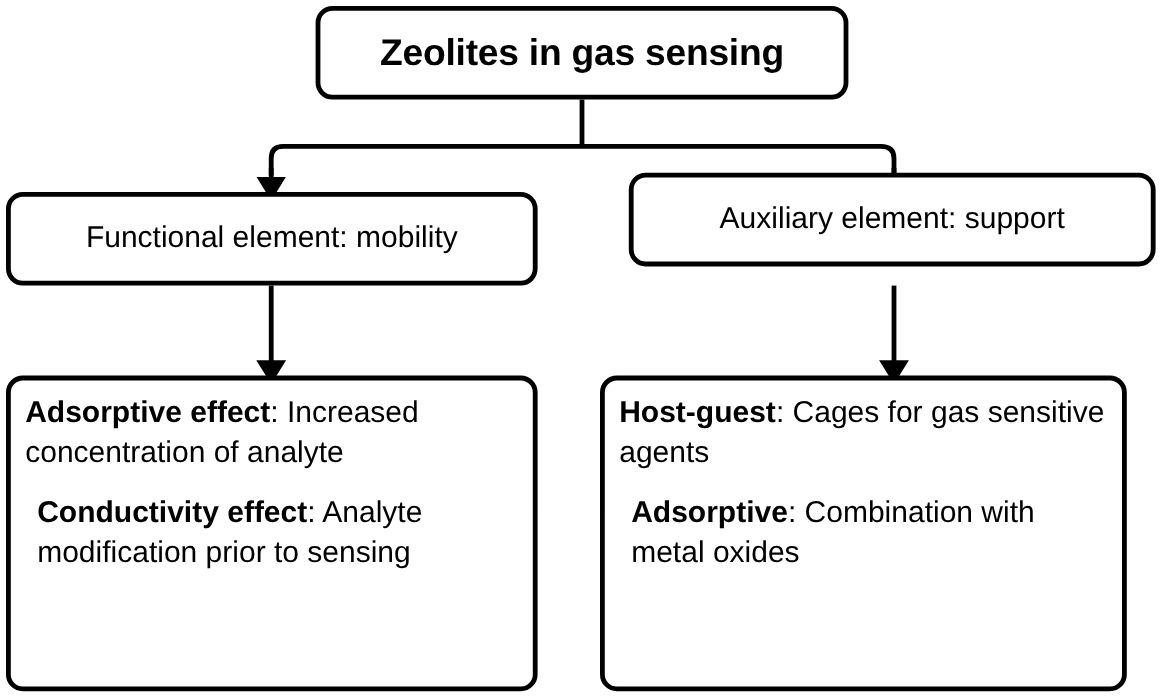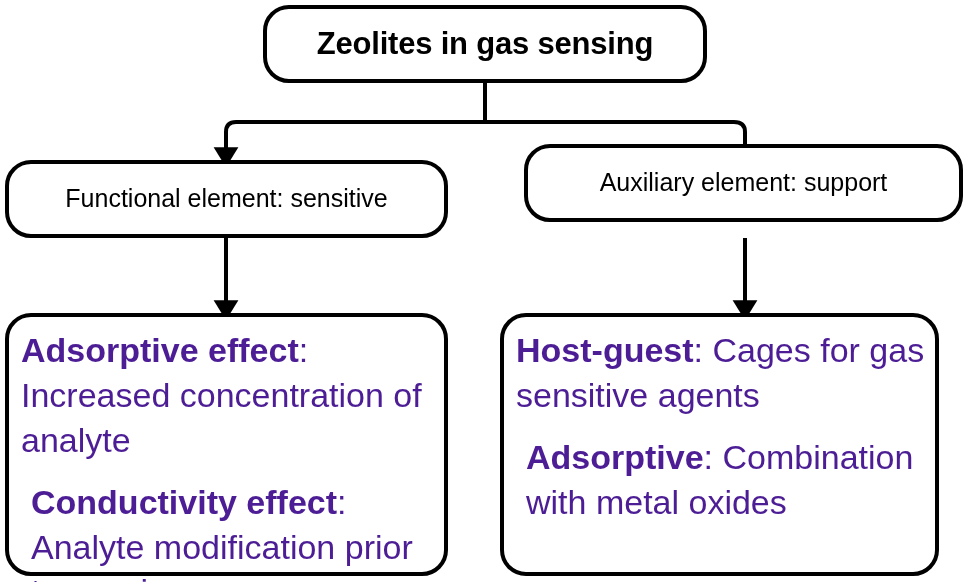--- a/index.html
+++ b/index.html
@@ -13,21 +13,21 @@
     height: 582px;
     background: #ffffff;
     font-family: "Liberation Sans", sans-serif;
     overflow: hidden;
   }
   .node {
     position: absolute;
     box-sizing: border-box;
     background: #ffffff;
     border: 4px solid #000000;
-    border-radius: 26px;
+    border-radius: 14px;
     display: flex;
     flex-direction: column;
     justify-content: center;
   }
   
   #node-root {
     left: 263px;
     top: 5px;
     width: 444px;
     height: 78px;
@@ -72,22 +72,22 @@
   }
   #node-auxiliary-details {
     left: 500px;
     top: 313px;
     width: 439px;
     height: 263px;
     justify-content: flex-start;
     padding: 11px 8px 10px 12px;
   }
   .detail-item {
-    font-size: 34px;
-    color: #4c1d95;
+    font-size: 25px;
+    color: #000000;
     line-height: 1.32;
     margin-bottom: 17px;
   }
   .detail-item:last-child { margin-bottom: 0; margin-left: 10px; }
   .detail-item b { font-weight: bold; }
   
   svg.connectors {
     position: absolute;
     left: 0;
     top: 0;
@@ -119,21 +119,21 @@
     <path d="M226,238 L226,305" stroke="#000000" stroke-width="4" fill="none" marker-end="url(#arrowhead)"></path>
 
     <path d="M745,238 L745,305" stroke="#000000" stroke-width="4" fill="none" marker-end="url(#arrowhead)"></path>
   </svg>
 
   <div class="node" id="node-root">
     <div class="title">Zeolites in gas sensing</div>
   </div>
 
   <div class="node" id="node-functional">
-    <div class="row2-text"><b>Functional element</b><span>: sensitive</span></div>
+    <div class="row2-text"><b>Functional element</b><span>: mobility</span></div>
   </div>
 
   <div class="node" id="node-auxiliary">
     <div class="row2-text"><b>Auxiliary element</b><span>: support</span></div>
   </div>
 
   <div class="node" id="node-functional-details">
     <div class="detail-item"><b>Adsorptive effect</b><span>: Increased concentration of analyte</span></div>
     <div class="detail-item"><b>Conductivity effect</b><span>: Analyte modification prior to sensing</span></div>
   </div>

